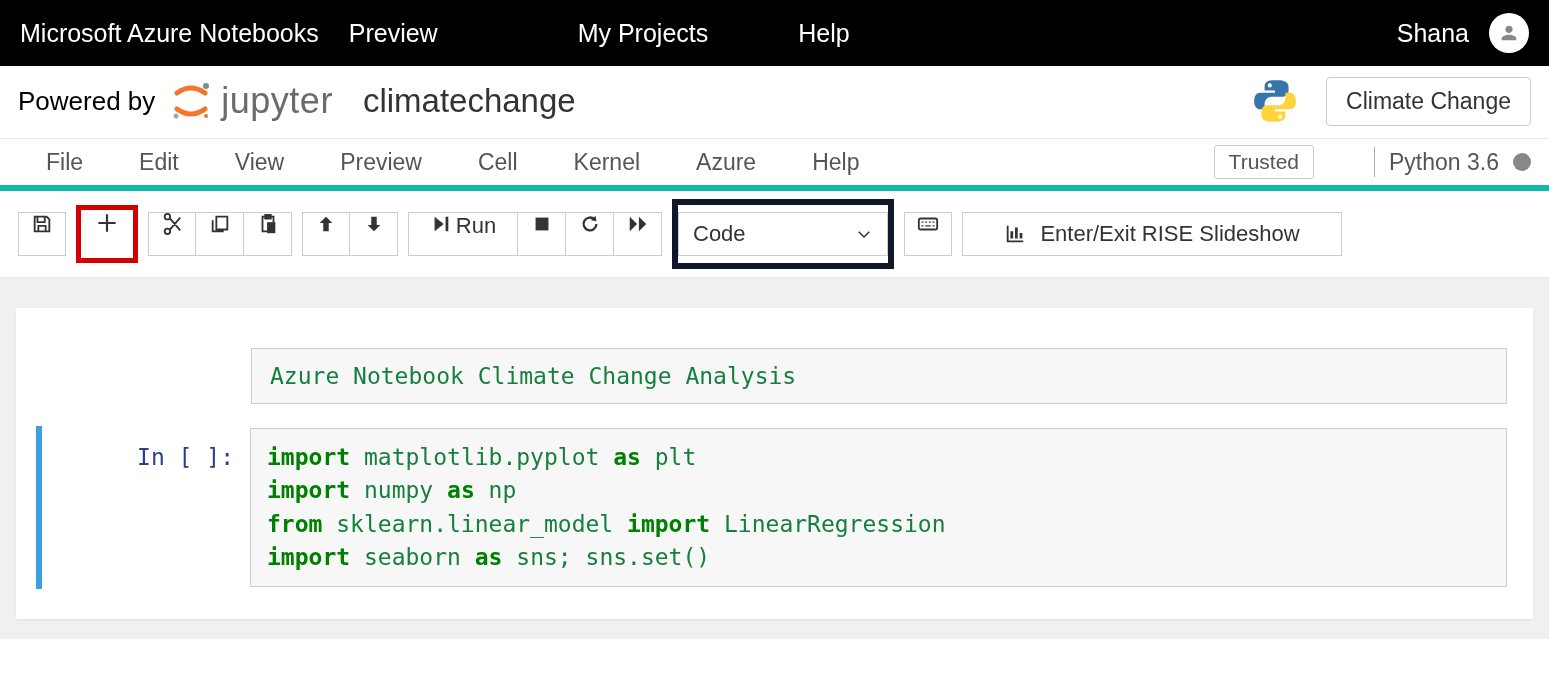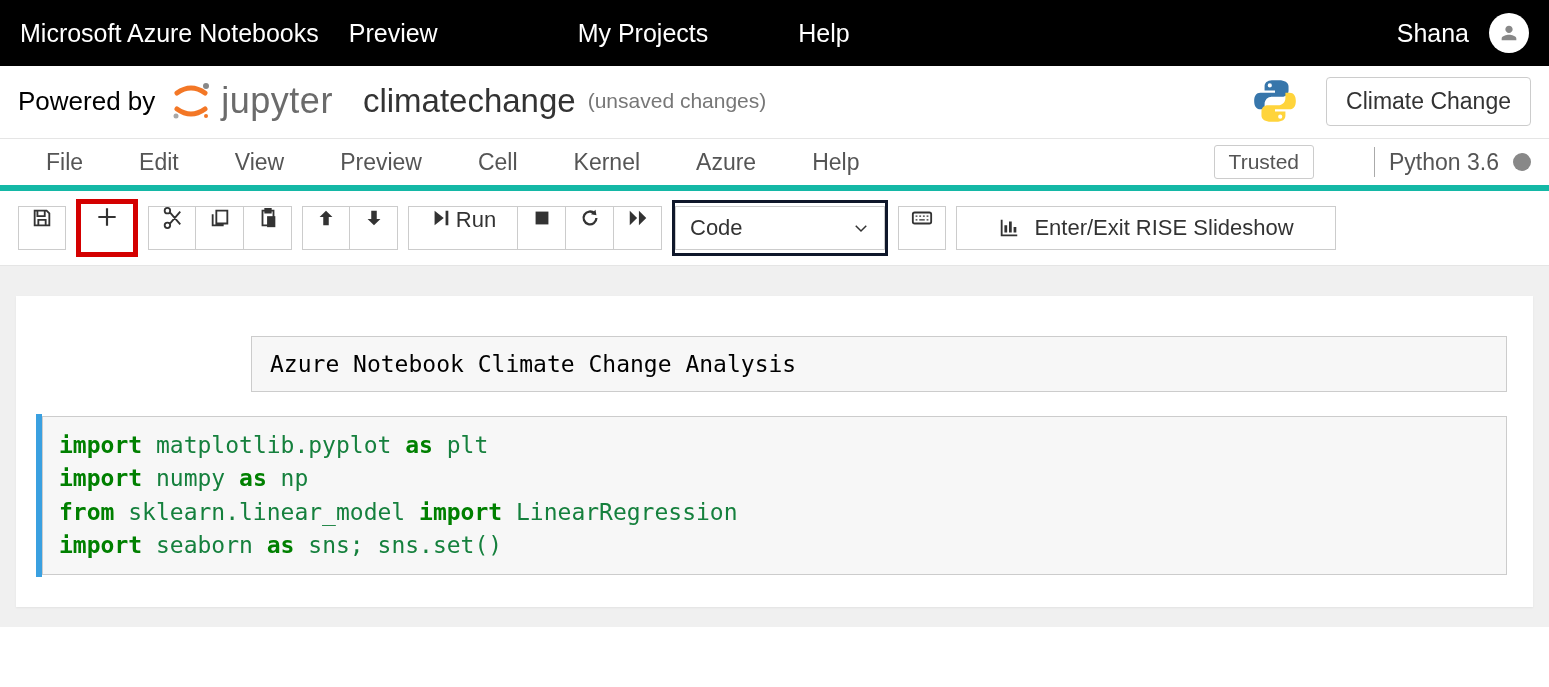--- a/index.html
+++ b/index.html
@@ -37,29 +37,29 @@
 .menubar .kerneldot { width: 18px; height: 18px; border-radius: 50%; background: #888; }
 
 
 .toolbar { display: flex; align-items: center; padding: 8px 18px; gap: 0; border-bottom: 1px solid #e5e5e5; }
 .tbtn { border: 1px solid #ccc; background: #fff; height: 44px; min-width: 48px; display: flex; align-items: flex-start; justify-content: center; font-size: 20px; color: #333; cursor: pointer; padding: 0 10px; }
 .tbtn + .tbtn.group { border-left: none; }
 .tgap { width: 10px; }
 .tbtn.hl-red { border: 5px solid #d40000; }
 .tbtn svg { width: 22px; height: 22px; fill: #333; }
 .tbtn .lbl { margin-left: 4px; font-size: 22px; }
-.celltype { display: flex; align-items: center; border: 3px solid #0f172a; height: 56px; }
+.celltype { display: flex; align-items: center; border: 6px solid #0f172a; height: 70px; }
 .celltype .inner { border: 1px solid #ccc; height: 44px; display: flex; align-items: center; padding: 0 14px; width: 210px; justify-content: space-between; font-size: 22px; color: #333; }
 .celltype .chev { width: 18px; height: 18px; }
 .rise { display: flex; align-items: center; gap: 14px; padding: 0 20px; font-size: 22px; }
 
 
 .nb { background: #f0f0f0; padding: 30px 16px 20px 16px; }
 .nbinner { background: #fff; padding: 40px 20px 30px 20px; box-shadow: 0 1px 2px rgba(0,0,0,0.06); }
-.rawcell { margin-left: 215px; margin-right: 6px; border: 1px solid #ccc; background: #f7f7f7; padding: 14px 18px; font-family: "Consolas","Menlo",monospace; font-size: 23px; color: #000000; margin-bottom: 22px; }
+.rawcell { margin-left: 215px; margin-right: 6px; border: 1px solid #ccc; background: #f7f7f7; padding: 14px 18px; font-family: "Consolas","Menlo",monospace; font-size: 23px; color: #15803d; margin-bottom: 22px; }
 .codecell { display: flex; border-left: 6px solid #3aa0e0; padding: 2px 0; }
 .prompt { width: 208px; text-align: right; padding: 16px 16px 0 0; font-family: "Consolas","Menlo",monospace; font-size: 23px; color: #2c3e8f; }
 .codebox { flex: 1; border: 1px solid #ccc; background: #f7f7f7; padding: 12px 16px; font-family: "Consolas","Menlo",monospace; font-size: 23px; line-height: 1.45; margin-right: 6px; white-space: pre; }
 .kw { color: #008000; font-weight: bold; }
 .plain { color: #15803d; }
 
 </style>
 </head>
 <body>
 
@@ -83,21 +83,20 @@
     <svg class="jlogo-icon" viewBox="0 0 44 44">
       <path d="M8 14 Q22 4 36 14" stroke="#f37726" stroke-width="5" fill="none" stroke-linecap="round"></path>
       <path d="M8 30 Q22 40 36 30" stroke="#f37726" stroke-width="5" fill="none" stroke-linecap="round"></path>
       <circle cx="37" cy="7" r="3" fill="#888"></circle>
       <circle cx="7" cy="37" r="2.5" fill="#a8a8a8"></circle>
       <circle cx="37" cy="37" r="2" fill="#f37726"></circle>
     </svg>
     <span class="jlogo-text">jupyter</span>
   </span>
   <span class="nbname">climatechange</span>
-  <span class="savestatus">(unsaved changes)</span>
   <span class="spacer"></span>
   <svg class="pylogo" viewBox="0 0 48 48">
     <path fill="#3776ab" d="M23 4c-6 0-9 2-9 6v4h10v2H10c-4 0-6 3-6 8s2 8 6 8h4v-5c0-4 3-7 7-7h10c3 0 6-2 6-6V10c0-4-4-6-9-6h-5zm-4 3a2 2 0 1 1 0 4 2 2 0 0 1 0-4z"></path>
     <path fill="#ffd43b" d="M25 44c6 0 9-2 9-6v-4H24v-2h14c4 0 6-3 6-8s-2-8-6-8h-4v5c0 4-3 7-7 7H17c-3 0-6 2-6 6v4c0 4 4 6 9 6h5zm4-3a2 2 0 1 1 0-4 2 2 0 0 1 0 4z"></path>
   </svg>
   <button class="kernelbtn">Climate Change</button>
 </div>
 
 <div class="menubar">
   <span class="mitem">File</span>
@@ -202,19 +201,20 @@
     <span>Enter/Exit RISE Slideshow</span>
   </button>
 </div>
 
 <div class="nb">
   <div class="nbinner">
     <div class="rawcell">
       <span>Azure Notebook Climate Change Analysis</span>
     </div>
     <div class="codecell">
+      <div class="prompt">In [ ]:</div>
       <div class="codebox" id="codebox"><span class="kw">import</span> <span class="plain">matplotlib.pyplot </span><span class="kw">as</span> <span class="plain">plt</span>
 <span class="kw">import</span> <span class="plain">numpy </span><span class="kw">as</span> <span class="plain">np</span>
 <span class="kw">from</span> <span class="plain">sklearn.linear_model </span><span class="kw">import</span> <span class="plain">LinearRegression</span>
 <span class="kw">import</span> <span class="plain">seaborn </span><span class="kw">as</span> <span class="plain">sns; sns.set()</span></div>
     </div>
   </div>
 </div>
 
 </body></html>

